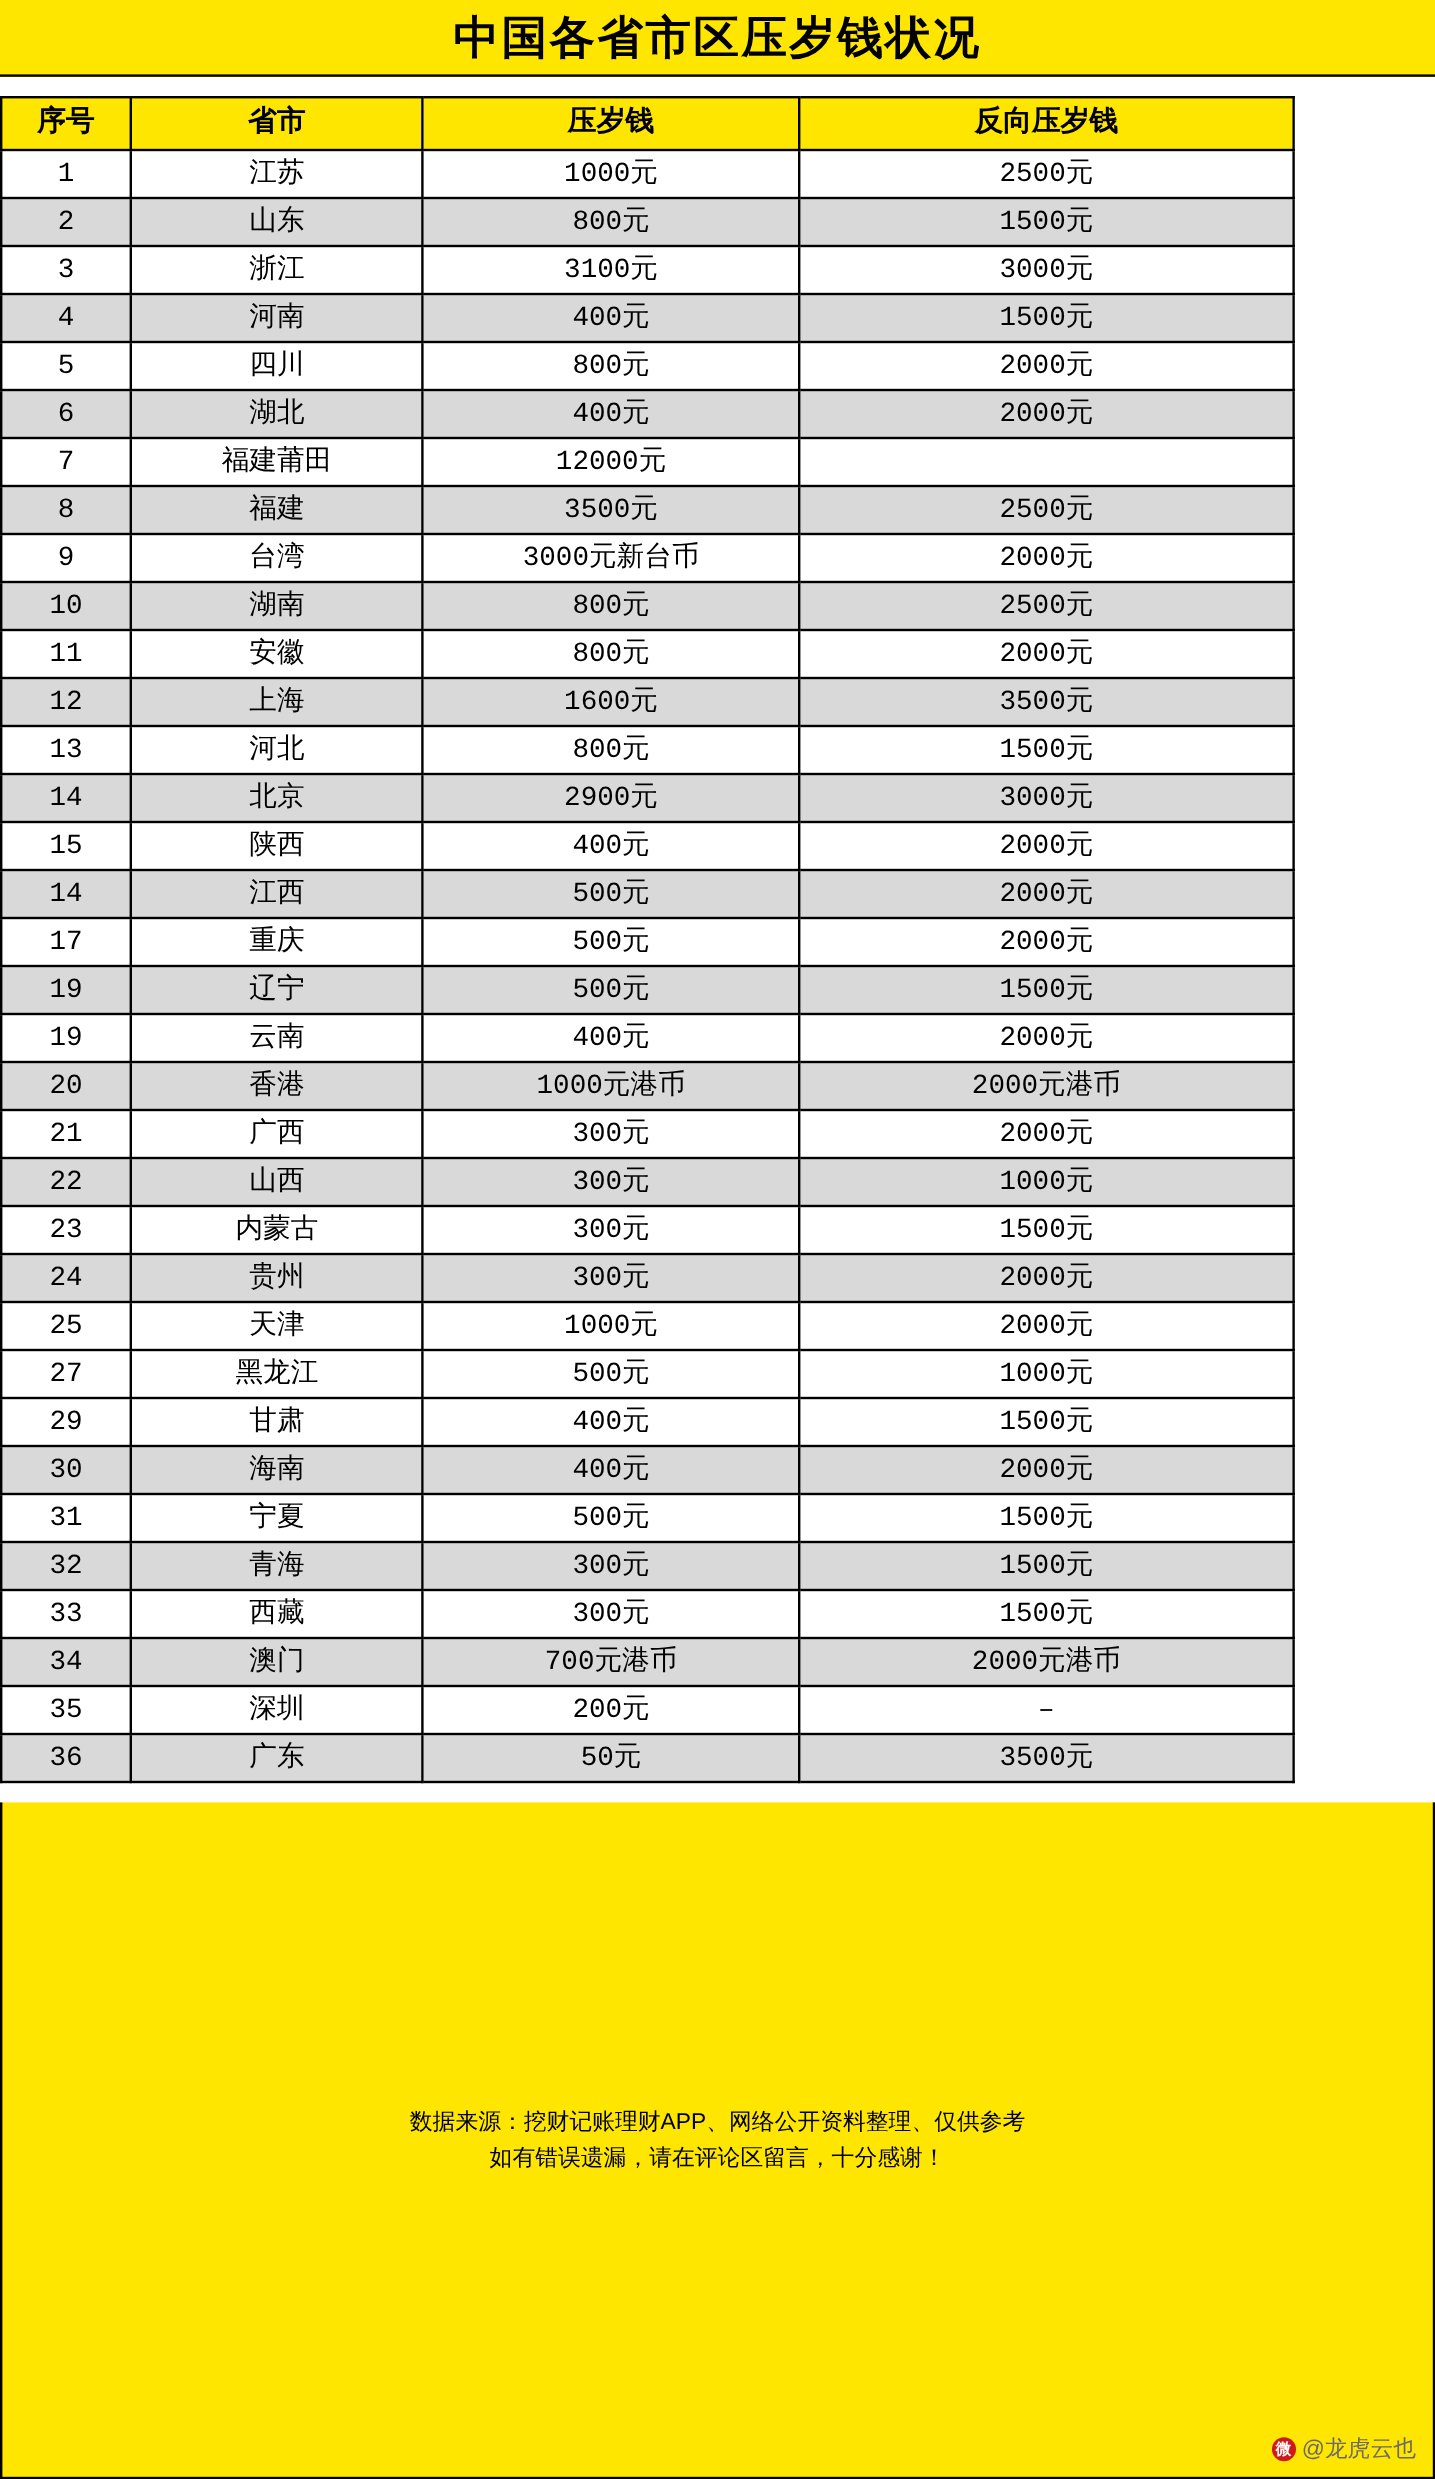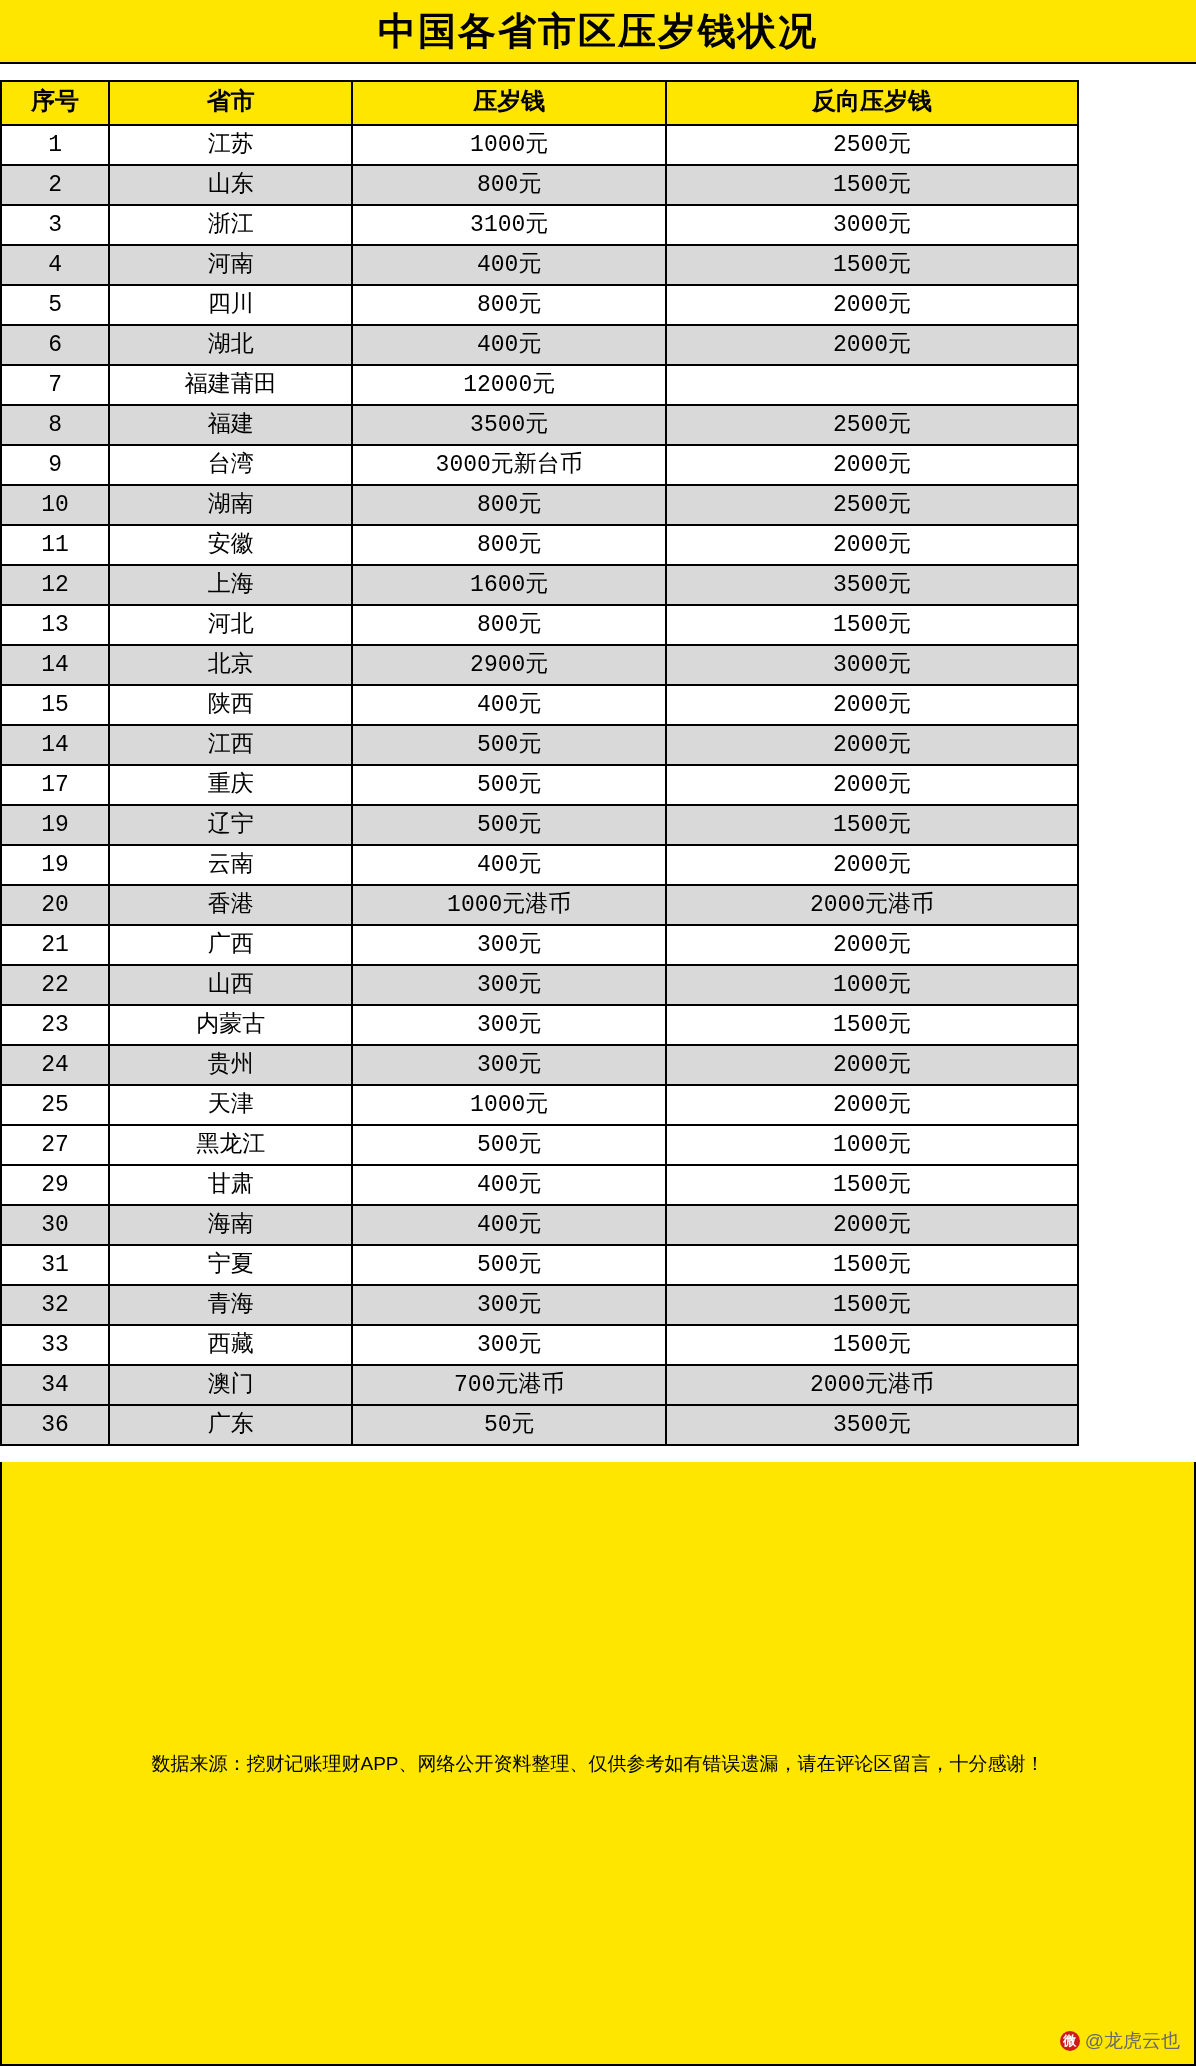--- a/index.html
+++ b/index.html
@@ -65,21 +65,21 @@
     line-height: 42px;
   }
   tr.odd td { background: #ffffff; }
   tr.even td { background: #d9d9d9; }
   .footer {
     background: #ffe600;
     border: 2px solid #000000;
     border-top: none;
     flex: 1 1 auto;
     display: flex;
-    flex-direction: row;
+    flex-direction: column;
     align-items: center;
     justify-content: center;
     position: relative;
     box-sizing: border-box;
     padding: 4px 0 2px 0;
   }
   .footer .line {
     font-size: 19px;
     line-height: 30px;
     color: #000000;
@@ -317,20 +317,26 @@
           <td>西藏</td>
           <td>300元</td>
           <td>1500元</td>
         </tr>
         <tr class="even">
           <td>34</td>
           <td>澳门</td>
           <td>700元港币</td>
           <td>2000元港币</td>
         </tr>
+        <tr class="odd">
+          <td>35</td>
+          <td>深圳</td>
+          <td>200元</td>
+          <td>–</td>
+        </tr>
         <tr class="even">
           <td>36</td>
           <td>广东</td>
           <td>50元</td>
           <td>3500元</td>
         </tr>
       </tbody>
   </table>
 
   <div class="footer">

